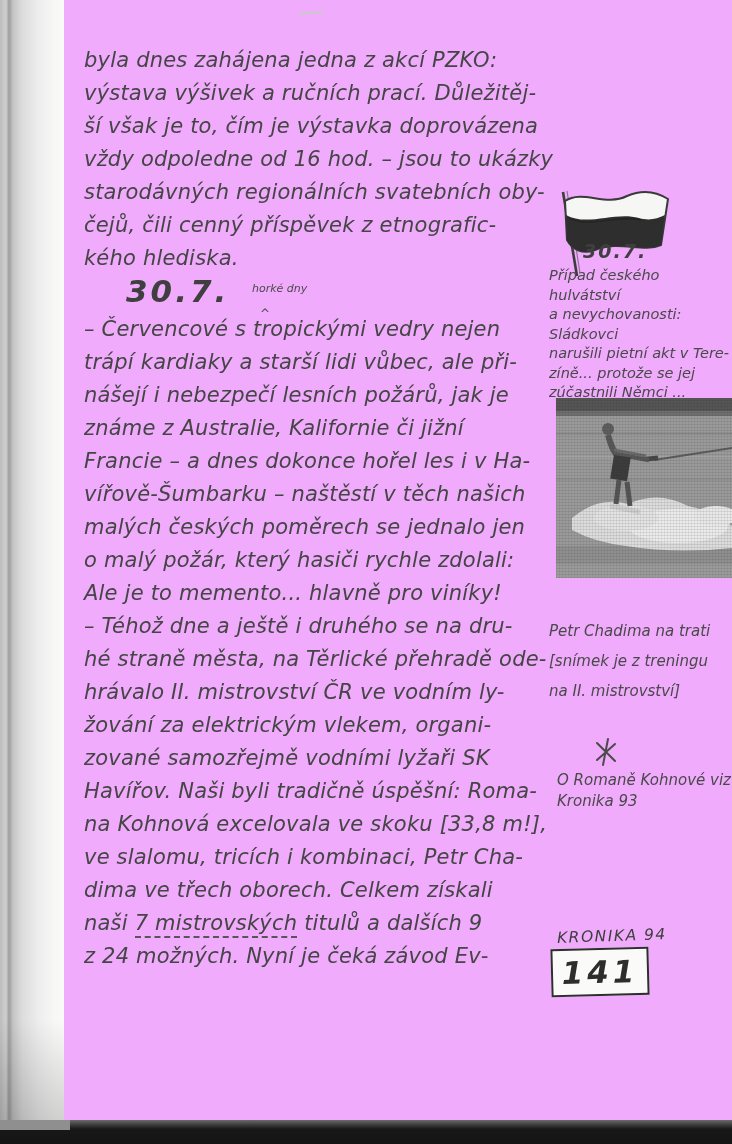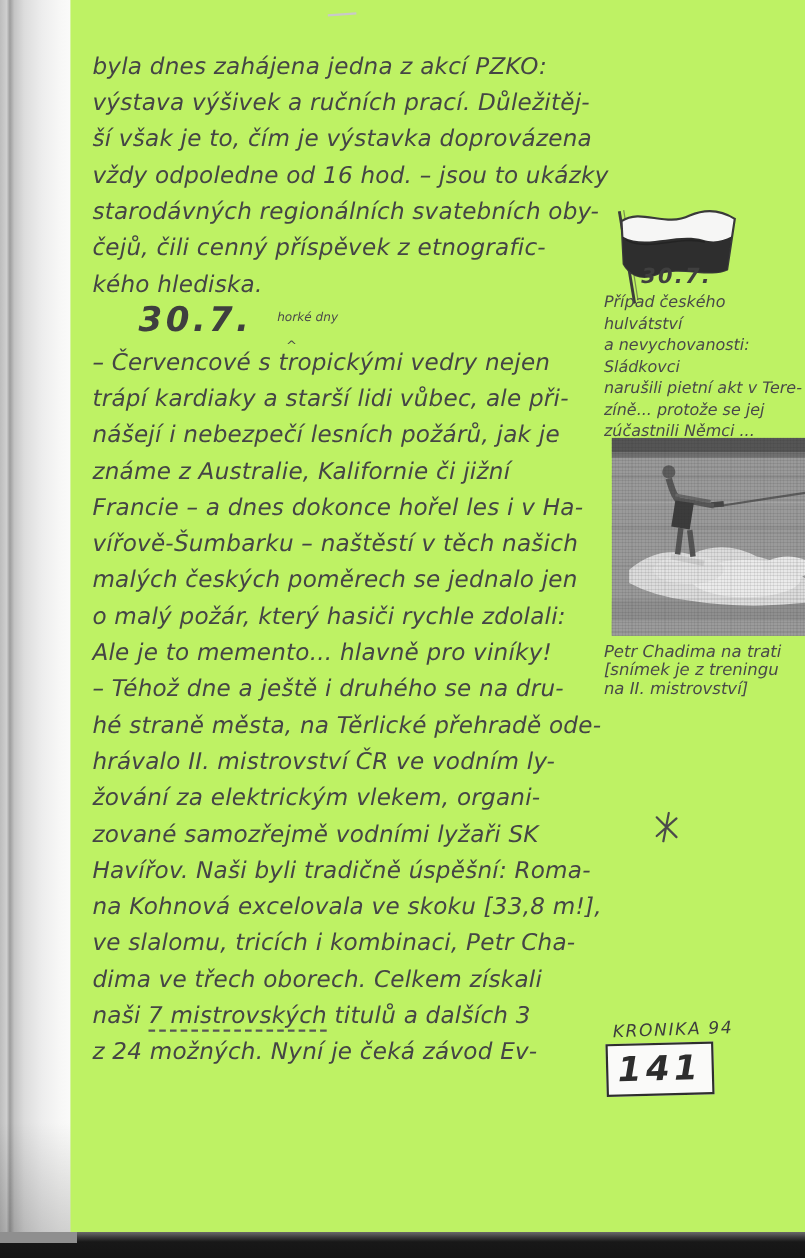--- a/index.html
+++ b/index.html
@@ -1,18 +1,18 @@
 <!DOCTYPE html>
 <html><head>
 <meta charset="utf-8">
 <style>
   html,body { margin:0; padding:0; background:#e8e8e8; }
   .scan {
     position:relative; width:732px; height:1144px; overflow:hidden;
-    background:#bef264;
+    background:#f0abfc;
     font-family:"DejaVu Sans", sans-serif;
   }
   
   .left-edge {
     position:absolute; left:0; top:0; width:64px; height:1144px;
     background:linear-gradient(90deg,#bdbdbd 0px,#cfcfcf 6px,#9d9d9d 9px,#c4c4c4 13px,#dcdcdc 22px,#ededed 38px,#f7f7f6 54px,#fafaf9 64px);
   }
   .left-edge-shadow {
     position:absolute; left:0; top:1020px; width:64px; height:110px;
     background:linear-gradient(180deg, rgba(0,0,0,0) 0%, rgba(0,0,0,0.18) 100%);
@@ -55,21 +55,21 @@
   .flag-sketch { position:absolute; left:549px; top:185px; }
   .flag-date   { position:absolute; left:583px; top:240px; font-size:19px; letter-spacing:2px; font-style:italic; color:#3f3f3f; font-weight:bold; }
   .flag-note   { left:549px; top:266px; width:184px; font-size:14.5px; line-height:19.5px; }
   .photo-wrap  { position:absolute; left:556px; top:398px; width:176px; height:180px; }
   .halftone {
     position:absolute; left:0; top:0; width:176px; height:180px; pointer-events:none;
     background-image:
       repeating-linear-gradient(0deg, rgba(40,40,40,.10) 0 1px, rgba(255,255,255,0) 1px 3px),
       repeating-linear-gradient(90deg, rgba(40,40,40,.08) 0 1px, rgba(255,255,255,0) 1px 3px);
   }
-  .photo-caption { left:549px; top:584px; width:184px; font-size:15px; line-height:17px; }
+  .photo-caption { left:549px; top:616px; width:184px; font-size:15px; line-height:30px; }
   .asterisk { position:absolute; left:592px; top:738px; }
   .ref-note  { left:557px; top:770px; width:176px; font-size:15px; line-height:20.5px; }
   .kronika-label {
     position:absolute; left:557px; top:927px; font-size:15.5px; letter-spacing:1.5px;
     font-style:italic; color:#3e3e3e; transform:rotate(-2deg);
   }
   .page-number-box {
     position:absolute; left:551px; top:948px; width:94px; height:44px;
     border:2.5px solid #2e2e2e; transform:rotate(-1.5deg);
     display:flex; align-items:center; justify-content:center; background:#fafaf9;
@@ -114,21 +114,21 @@
 
     <p class="hand"><span>– Téhož dne a ještě i druhého se na dru-
 hé straně města, na Těrlické přehradě ode-
 hrávalo II. mistrovství ČR ve vodním ly-
 žování za elektrickým vlekem, organi-
 zované samozřejmě vodními lyžaři SK
 Havířov. Naši byli tradičně úspěšní: Roma-
 na Kohnová excelovala ve skoku [33,8 m!],
 ve slalomu, tricích i kombinaci, Petr Cha-
 dima ve třech oborech. Celkem získali
-naši </span><span class="dash-underline">7 mistrovských</span><span> titulů a dalších 3
+naši </span><span class="dash-underline">7 mistrovských</span><span> titulů a dalších 9
 z 24 možných. Nyní je čeká závod Ev-</span></p>
   </div>
 
   <div class="flag-sketch">
     <svg width="128" height="96" viewBox="0 0 128 96">
       <path d="M14,7 L28,91" stroke="#3c3c3c" stroke-width="2.6" fill="none"></path>
       <path d="M18,6 L31,88" stroke="#3c3c3c" stroke-width="1.1" fill="none" opacity="0.55"></path>
       <path d="M16,16 C34,4 56,22 78,11 C94,4 108,7 119,14 L112,60 C94,68 70,55 46,65 C33,70 23,64 18,55 Z" fill="#f6f6f5" stroke="#3a3a3a" stroke-width="2"></path>
       <path d="M17,30 C38,42 66,26 90,33 C100,36 108,34 116,30 L112,60 C94,68 70,55 46,65 C33,70 23,64 18,55 Z" fill="#2e2e2e"></path>
       <path d="M20,33 C40,44 68,29 92,35" stroke="#1f1f1f" stroke-width="1.4" fill="none" opacity="0.7"></path>
@@ -172,20 +172,22 @@
   </div>
   <div class="margin-note photo-caption">Petr Chadima na trati
 [snímek je z treningu
 na II. mistrovství]</div>
 
   <div class="asterisk">
     <svg width="28" height="28" viewBox="0 0 28 28">
       <path d="M5,5 L23,23 M23,6 L5,22 M16,1 L11,27" stroke="#4a4a4a" stroke-width="2" fill="none" stroke-linecap="round"></path>
     </svg>
   </div>
+  <div class="margin-note ref-note">O Romaně Kohnové viz
+Kronika 93</div>
 
   <div class="kronika-label">KRONIKA 94</div>
   <div class="page-number-box">
     <span class="page-number">141</span>
   </div>
 
   <div class="bottom-band"></div>
   <div class="bottom-band-notch"></div>
 
 </div>

